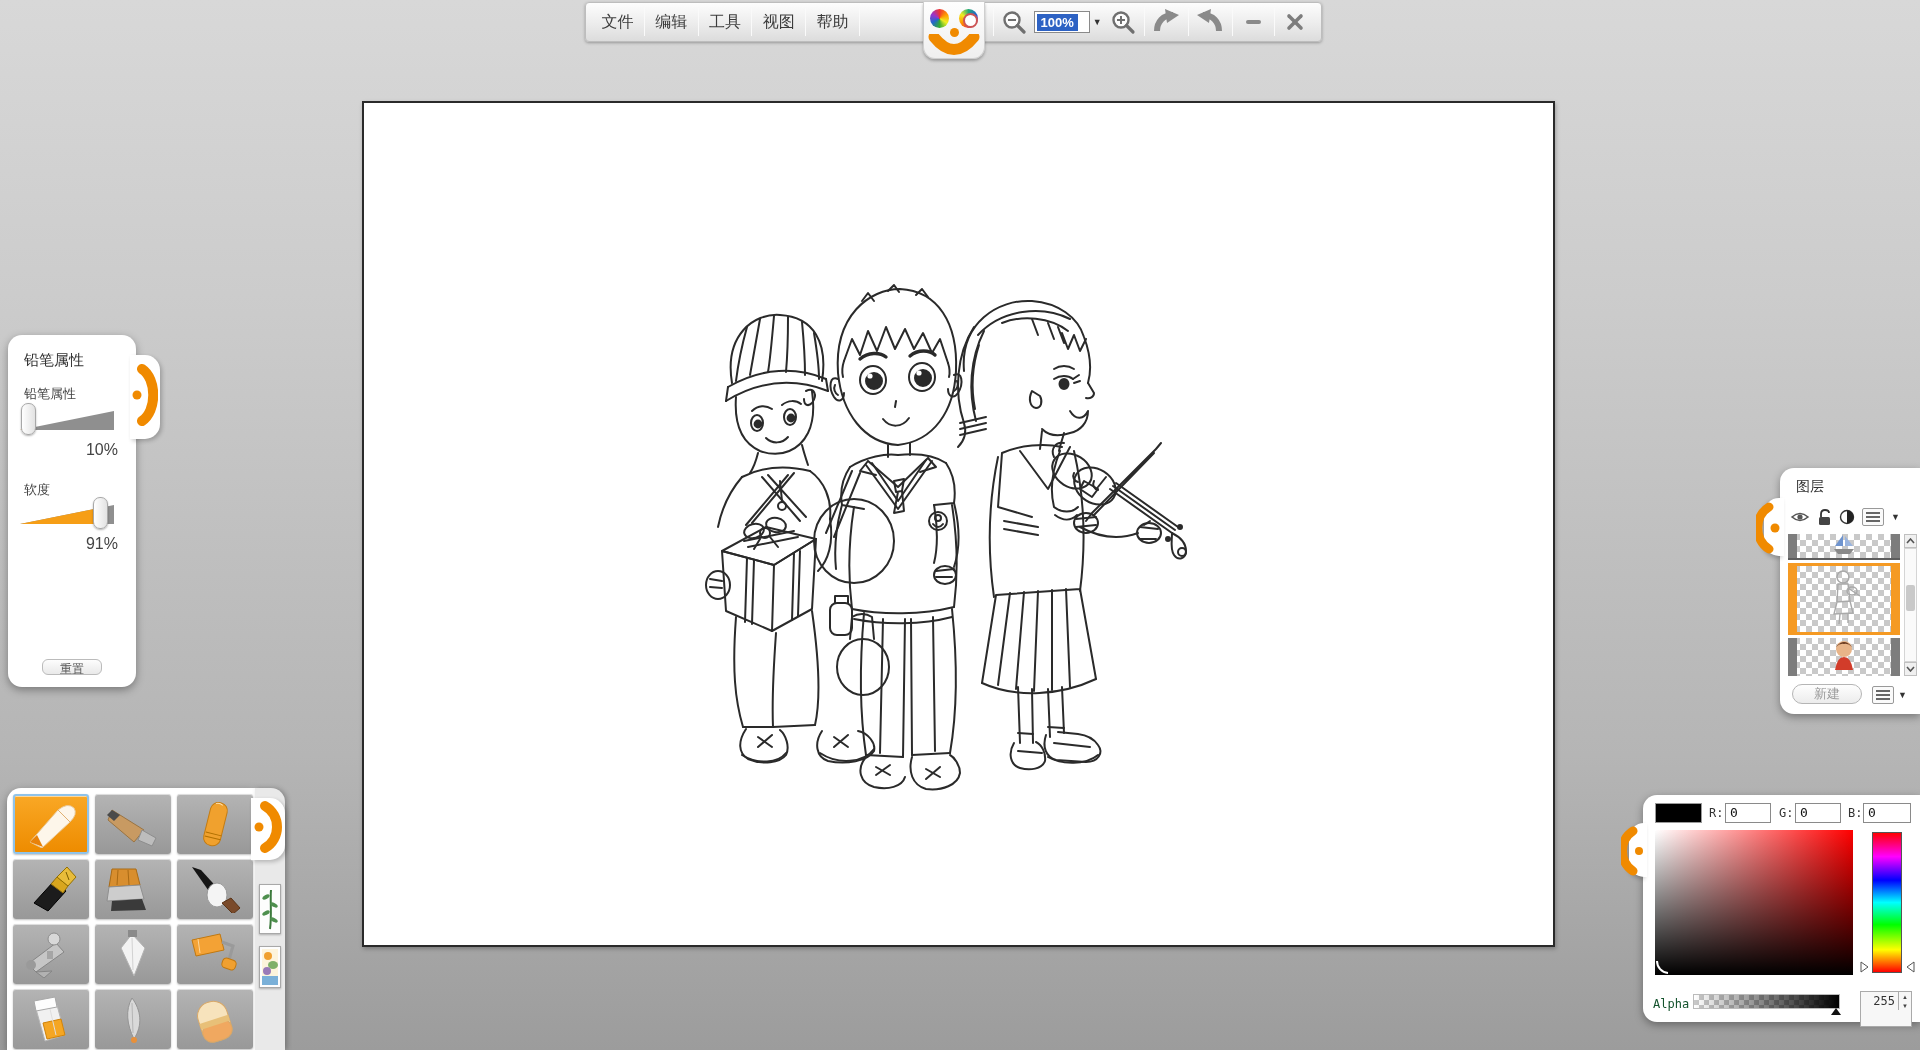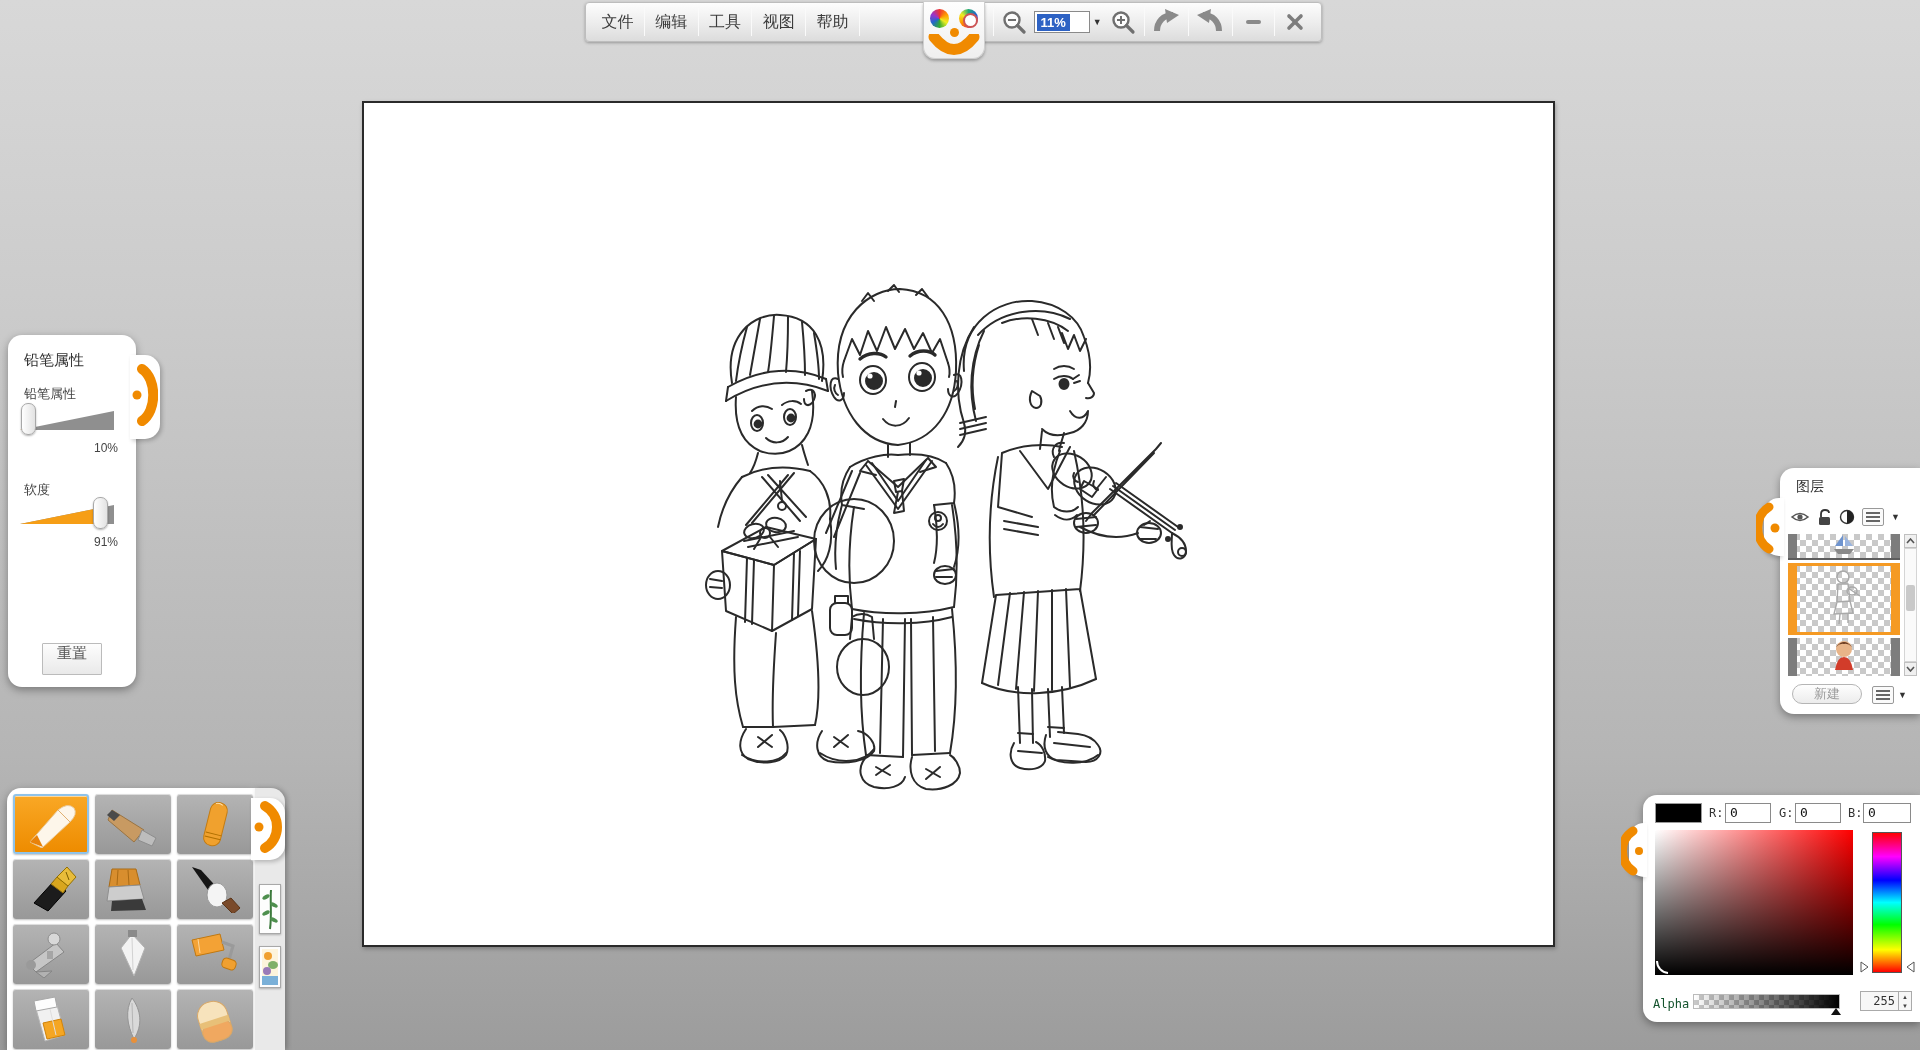--- a/index.html
+++ b/index.html
@@ -42,33 +42,33 @@
     font-size:9px; color:#333; }
   .mini-bar { width:15px; height:4px; background:#8a8a8a; border-radius:2px; }
 
   
   .panel { position:absolute; background:#fff; box-shadow:0 3px 9px rgba(0,0,0,.35); }
 
   
   .pencil-panel { left:8px; top:335px; width:128px; height:352px; border-radius:14px; }
   .pp-title { font-size:15px; color:#333; position:absolute; left:16px; top:16px; }
   .pp-label { font-size:13px; color:#444; position:absolute; left:16px; }
-  .pp-value { font-size:12px; color:#444; position:absolute; right:18px; }
+  .pp-value { font-size:16px; color:#444; position:absolute; right:18px; }
   .slider { position:absolute; left:12px; width:94px; height:30px; }
   .wedge-base { position:absolute; left:0; bottom:5px; width:94px; height:19px; background:#8f8f8f;
     clip-path:polygon(0 100%,100% 0,100% 100%); }
   .wedge-clip { position:absolute; left:0; bottom:5px; height:19px; overflow:hidden; }
   .wedge-fill { position:absolute; left:0; bottom:0; width:94px; height:19px; background:#f69e16;
     clip-path:polygon(0 100%,100% 0,100% 100%); }
   .sl-handle { position:absolute; top:-2px; width:15px; height:32px; border-radius:7px;
     background:linear-gradient(90deg,#fff,#e2e2e2); border:1px solid #a8a8a8;
     box-shadow:0 1px 2px rgba(0,0,0,.3); }
   .reset-btn { position:absolute; left:50%; transform:translateX(-50%); bottom:12px;
-    width:60px; height:32px; border-radius:1px; border:1px solid #bbb;
-    background:linear-gradient(#fdfdfd,#e9e9e9); font-size:15px; color:#555;
+    width:60px; height:16px; border-radius:6px; border:1px solid #bbb;
+    background:linear-gradient(#fdfdfd,#e9e9e9); font-size:12px; color:#555;
     text-align:center; line-height:18px; }
 
   
   .ear-flap { position:absolute; background:#fff; box-shadow:2px 2px 4px rgba(0,0,0,.22); }
   .ear-flap.right { border-radius:0 15px 15px 0; }
   .ear-flap.left { border-radius:15px 0 0 15px; box-shadow:-2px 2px 4px rgba(0,0,0,.22); }
 
   
   .tool-palette { left:7px; top:788px; width:278px; height:262px; border-radius:14px 14px 0 0; background:transparent; box-shadow:none; }
   .tp-main { position:absolute; left:0; top:0; width:248px; height:262px; background:#fff;
@@ -118,21 +118,21 @@
     background:linear-gradient(to bottom,rgba(0,0,0,0),#000),linear-gradient(to right,#fff,#f00); }
   .hue-bar { position:absolute; left:229px; top:37px; width:30px; height:141px; border:1px solid #555;
     background:linear-gradient(to bottom,#f00 0%,#f0f 17%,#00f 34%,#0ff 50%,#0f0 66%,#ff0 84%,#f00 100%); }
   .alpha-label { position:absolute; left:10px; top:202px; font-family:"DejaVu Sans Mono","Liberation Mono",monospace;
     font-size:12px; color:#14532d; }
   .alpha-slider { position:absolute; left:50px; top:199px; width:147px; height:15px; border:1px solid #bbb;
     background-image:linear-gradient(to right,rgba(0,0,0,0),#000),
       conic-gradient(#c9c9c9 25%,#fff 0 50%,#c9c9c9 0 75%,#fff 0); background-size:100% 100%,10px 10px; }
   .alpha-marker { position:absolute; left:188px; top:213px; width:0; height:0;
     border-left:5px solid transparent; border-right:5px solid transparent; border-bottom:7px solid #111; }
-  .spinner { position:absolute; left:217px; top:196px; width:52px; height:20px; border:1px solid #aaa;
+  .spinner { position:absolute; left:217px; top:196px; width:52px; height:36px; border:1px solid #aaa;
     background:#f7f7f7; }
   .spinner .val { position:absolute; right:16px; top:2px; font-size:12px; color:#333;
     font-family:"DejaVu Sans Mono","Liberation Mono",monospace; }
   .spin-btns { position:absolute; right:0; top:0; width:13px; height:18px; border-left:1px solid #aaa;
     display:flex; flex-direction:column; }
   .spin-btns span { flex:1; display:flex; align-items:center; justify-content:center; font-size:6px; color:#444; }
 </style>
 </head>
 <body>
 
@@ -295,21 +295,21 @@
   </div>
   <div class="tb-sep"></div>
   <div class="tb-btn" style="width:40px">
     <svg width="26" height="26">
       <circle cx="11" cy="11" r="7.5" stroke="#6f6f6f" stroke-width="2.4" fill="#fdfdfd"></circle>
       <line x1="7" y1="11" x2="15" y2="11" stroke="#6f6f6f" stroke-width="2"></line>
       <line x1="16.5" y1="16.5" x2="23" y2="23" stroke="#6f6f6f" stroke-width="3.2" stroke-linecap="round"></line>
     </svg>
   </div>
   <div class="zoom-val-wrap">
-    <span class="zoom-val">11%</span>
+    <span class="zoom-val">100%</span>
   </div>
   <div class="dd-arrow">▼</div>
   <div class="tb-btn" style="width:40px">
     <svg width="26" height="26">
       <circle cx="11" cy="11" r="7.5" stroke="#6f6f6f" stroke-width="2.4" fill="#fdfdfd"></circle>
       <line x1="7" y1="11" x2="15" y2="11" stroke="#6f6f6f" stroke-width="2"></line>
       <line x1="11" y1="7" x2="11" y2="15" stroke="#6f6f6f" stroke-width="2"></line>
       <line x1="16.5" y1="16.5" x2="23" y2="23" stroke="#6f6f6f" stroke-width="3.2" stroke-linecap="round"></line>
     </svg>
   </div>

